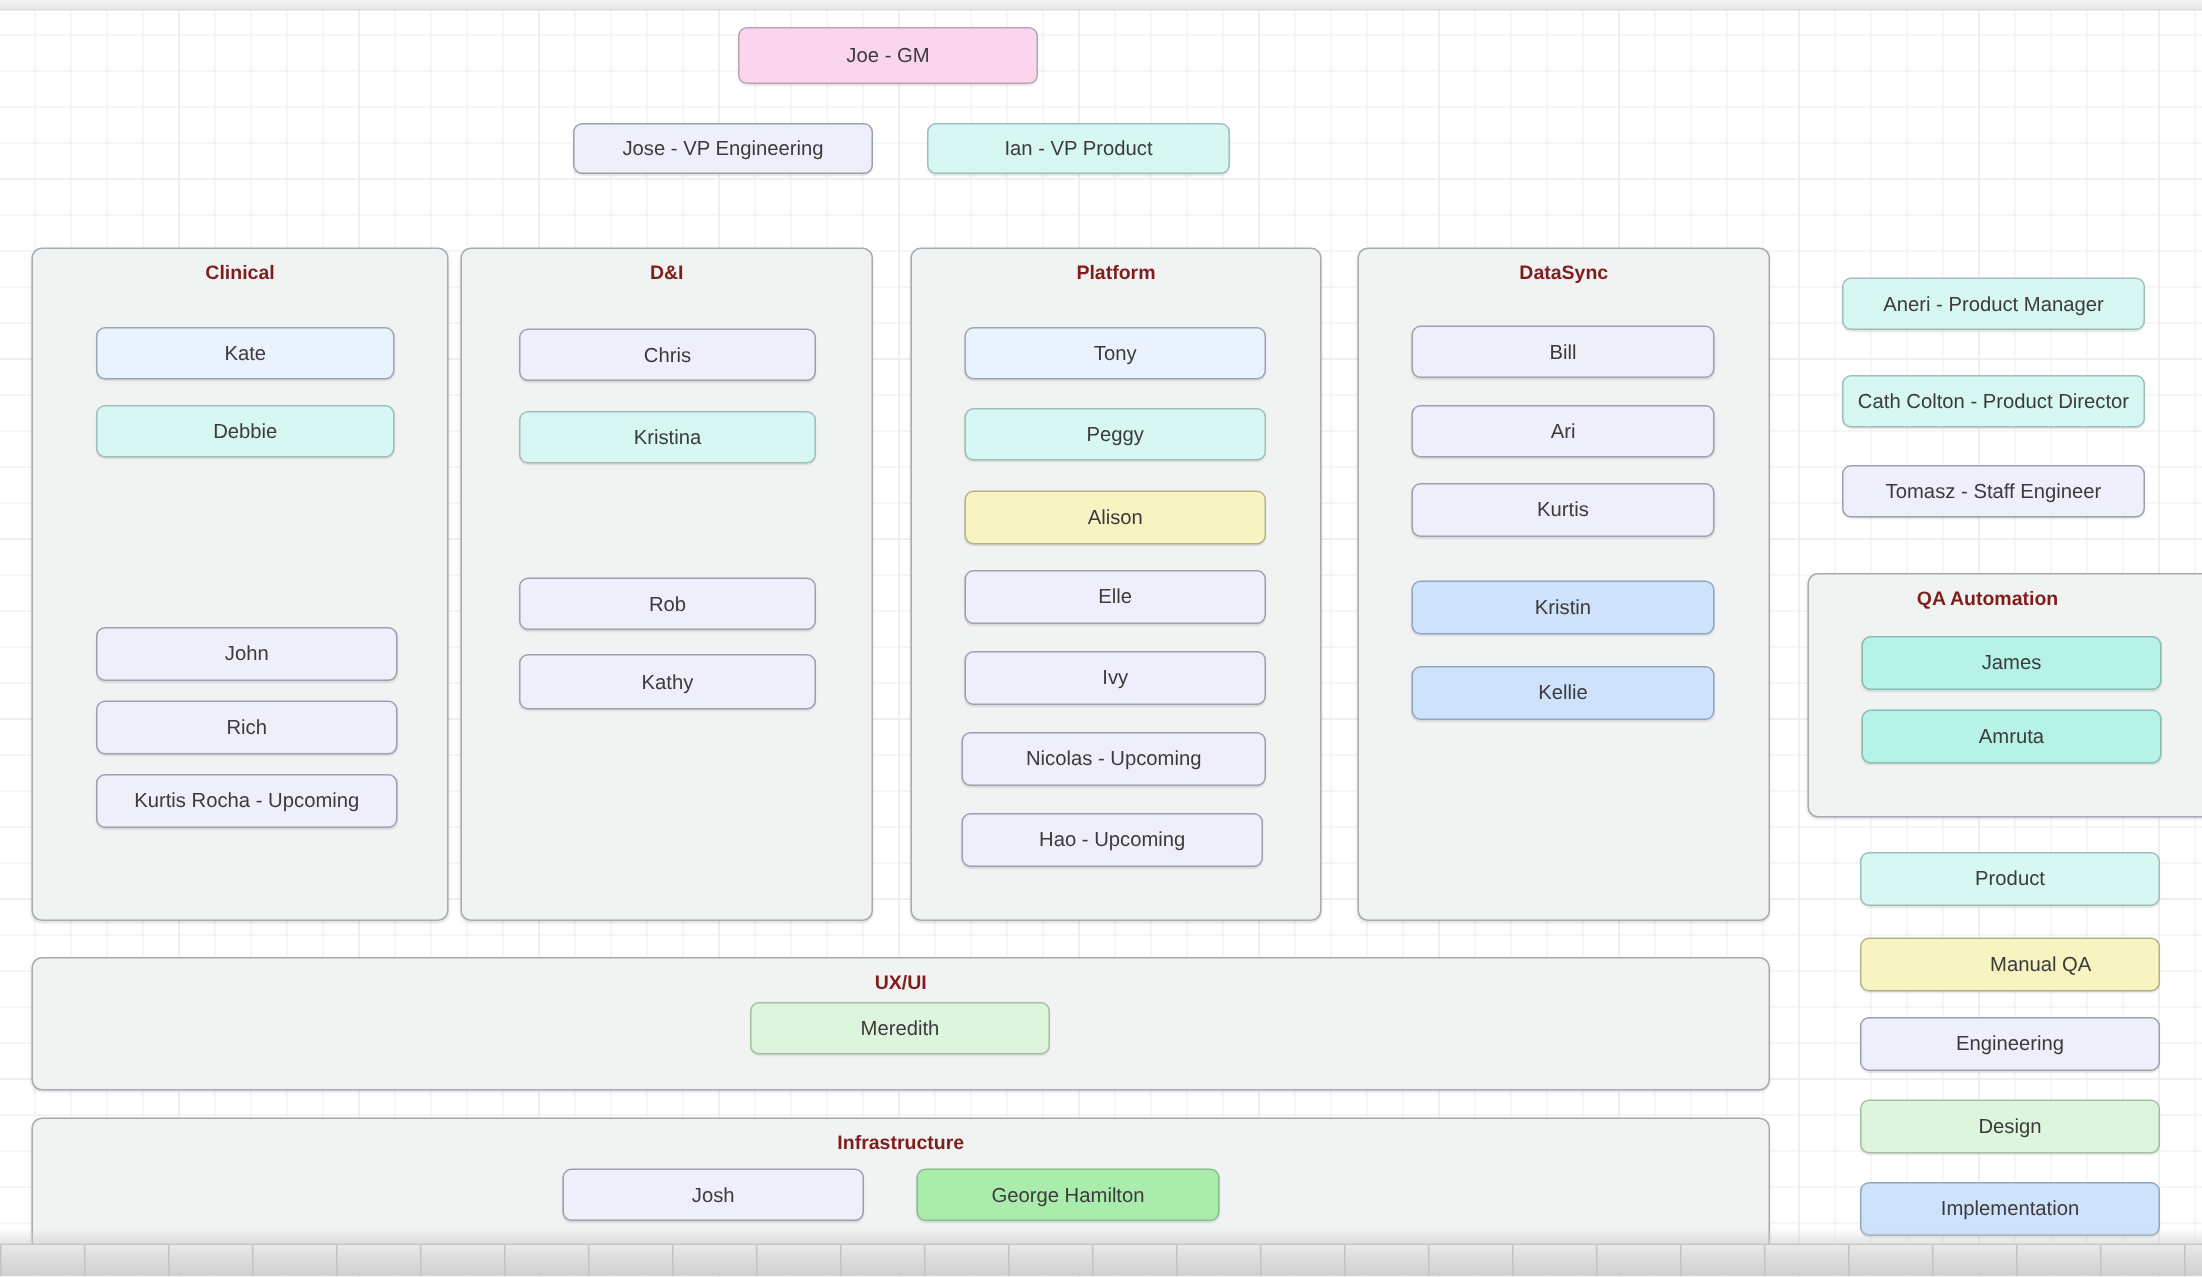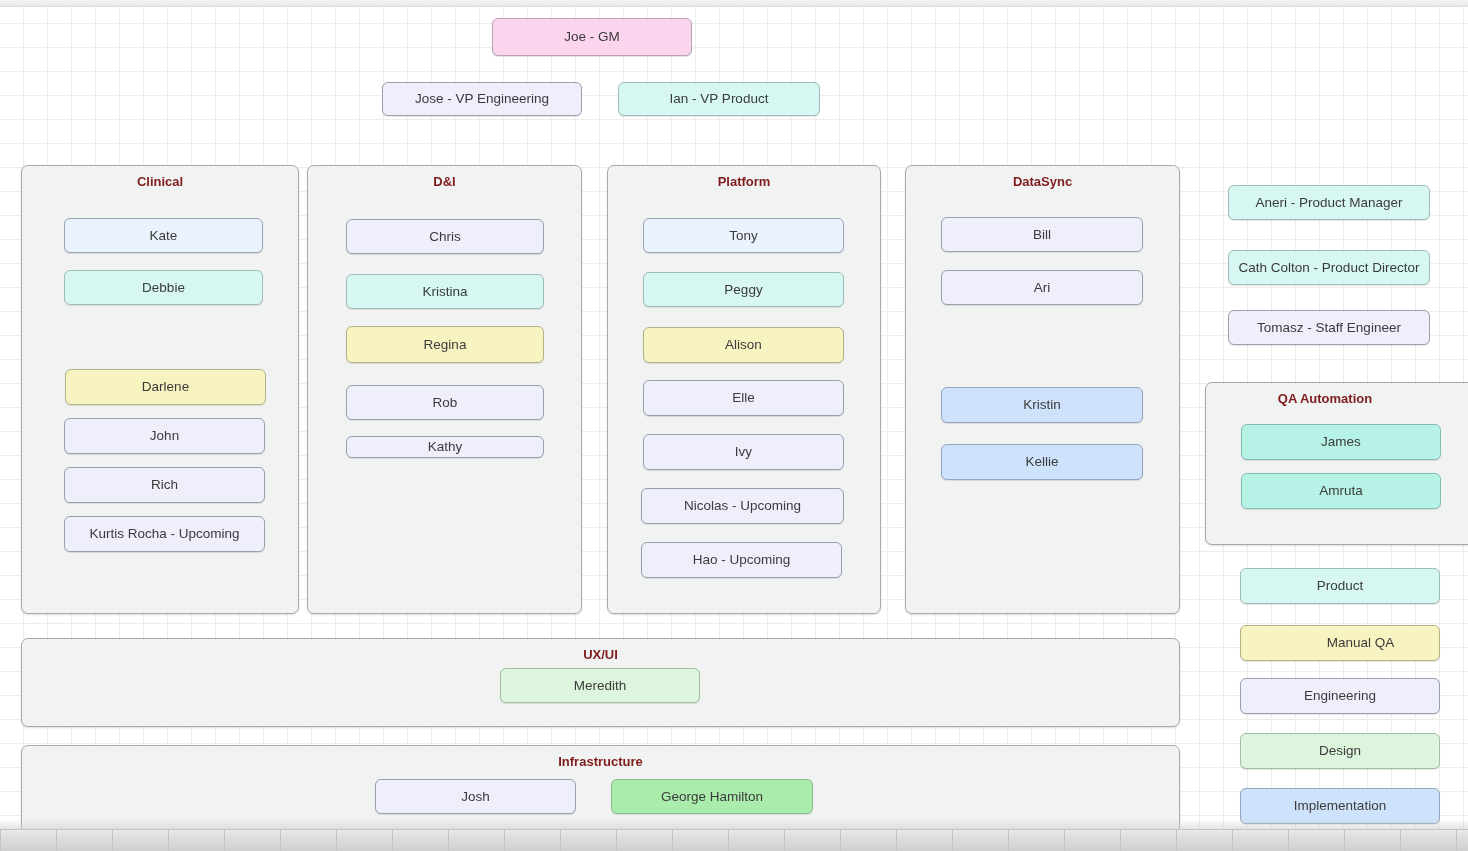--- a/index.html
+++ b/index.html
@@ -102,50 +102,49 @@
 
   <div class="node c-lav" style="left:382px; top:82px; width:200px; height:34px;">Jose - VP Engineering</div>
 
   <div class="node c-teal" style="left:618px; top:82px; width:202px; height:34px;">Ian - VP Product</div>
 
   <div class="group" style="left:21px; top:165px; width:278px; height:449px;">
     <div class="group-title">Clinical</div>
   </div>
   <div class="node c-blueL" style="left:64px; top:218px; width:199px; height:35px;">Kate</div>
   <div class="node c-teal" style="left:64px; top:270px; width:199px; height:35px;">Debbie</div>
-  <div class="node c-yellow" style="left:65px; top:369px; width:201px; height:36px;">Darlene</div>
   <div class="node c-lav" style="left:64px; top:418px; width:201px; height:36px;">John</div>
   <div class="node c-lav" style="left:64px; top:467px; width:201px; height:36px;">Rich</div>
   <div class="node c-lav" style="left:64px; top:516px; width:201px; height:36px;">Kurtis Rocha - Upcoming</div>
 
   <div class="group" style="left:307px; top:165px; width:275px; height:449px;">
     <div class="group-title">D&amp;I</div>
   </div>
   <div class="node c-lav" style="left:346px; top:219px; width:198px; height:35px;">Chris</div>
   <div class="node c-teal" style="left:346px; top:274px; width:198px; height:35px;">Kristina</div>
-  <div class="node c-yellow" style="left:346px; top:326px; width:198px; height:37px;">Regina</div>
   <div class="node c-lav" style="left:346px; top:385px; width:198px; height:35px;">Rob</div>
-  <div class="node c-lav" style="left:346px; top:436px; width:198px; height:22px;">Kathy</div>
+  <div class="node c-lav" style="left:346px; top:436px; width:198px; height:37px;">Kathy</div>
 
   <div class="group" style="left:607px; top:165px; width:274px; height:449px;">
     <div class="group-title">Platform</div>
   </div>
   <div class="node c-blueL" style="left:643px; top:218px; width:201px; height:35px;">Tony</div>
   <div class="node c-teal" style="left:643px; top:272px; width:201px; height:35px;">Peggy</div>
   <div class="node c-yellow" style="left:643px; top:327px; width:201px; height:36px;">Alison</div>
   <div class="node c-lav" style="left:643px; top:380px; width:201px; height:36px;">Elle</div>
   <div class="node c-lav" style="left:643px; top:434px; width:201px; height:36px;">Ivy</div>
   <div class="node c-lav" style="left:641px; top:488px; width:203px; height:36px;">Nicolas - Upcoming</div>
   <div class="node c-lav" style="left:641px; top:542px; width:201px; height:36px;">Hao - Upcoming</div>
 
   <div class="group" style="left:905px; top:165px; width:275px; height:449px;">
     <div class="group-title">DataSync</div>
   </div>
   <div class="node c-lav" style="left:941px; top:217px; width:202px; height:35px;">Bill</div>
   <div class="node c-lav" style="left:941px; top:270px; width:202px; height:35px;">Ari</div>
+  <div class="node c-lav" style="left:941px; top:322px; width:202px; height:36px;">Kurtis</div>
   <div class="node c-blue" style="left:941px; top:387px; width:202px; height:36px;">Kristin</div>
   <div class="node c-blue" style="left:941px; top:444px; width:202px; height:36px;">Kellie</div>
 
   <div class="group" style="left:21px; top:638px; width:1159px; height:89px;">
     <div class="group-title">UX/UI</div>
   </div>
   <div class="node c-greenL" style="left:500px; top:668px; width:200px; height:35px;">Meredith</div>
 
   <div class="group" style="left:21px; top:745px; width:1159px; height:89px;">
     <div class="group-title">Infrastructure</div>

